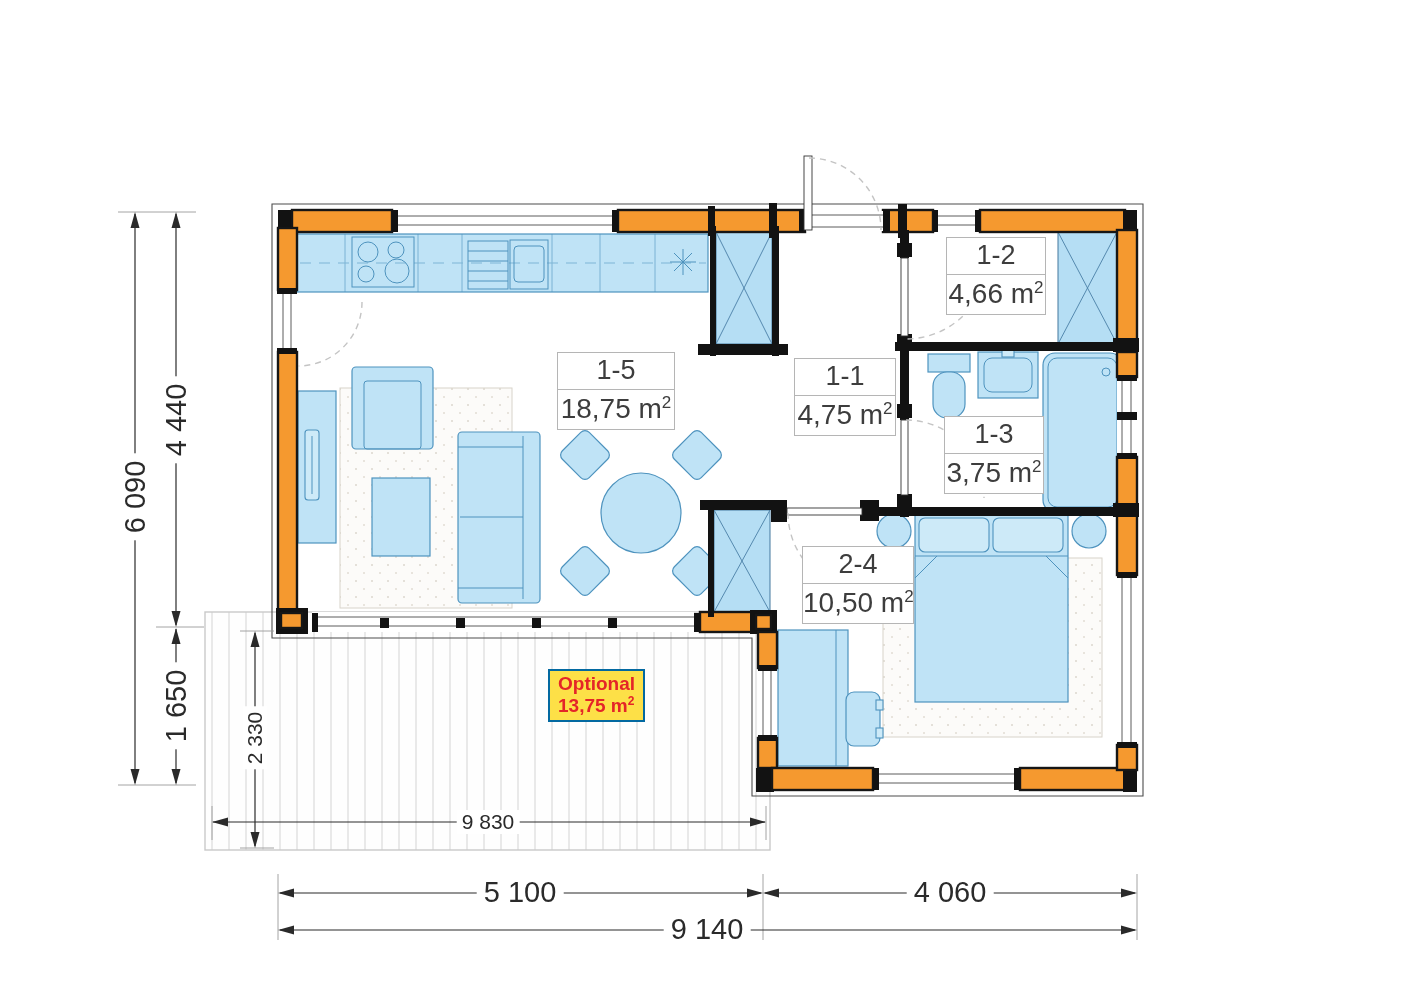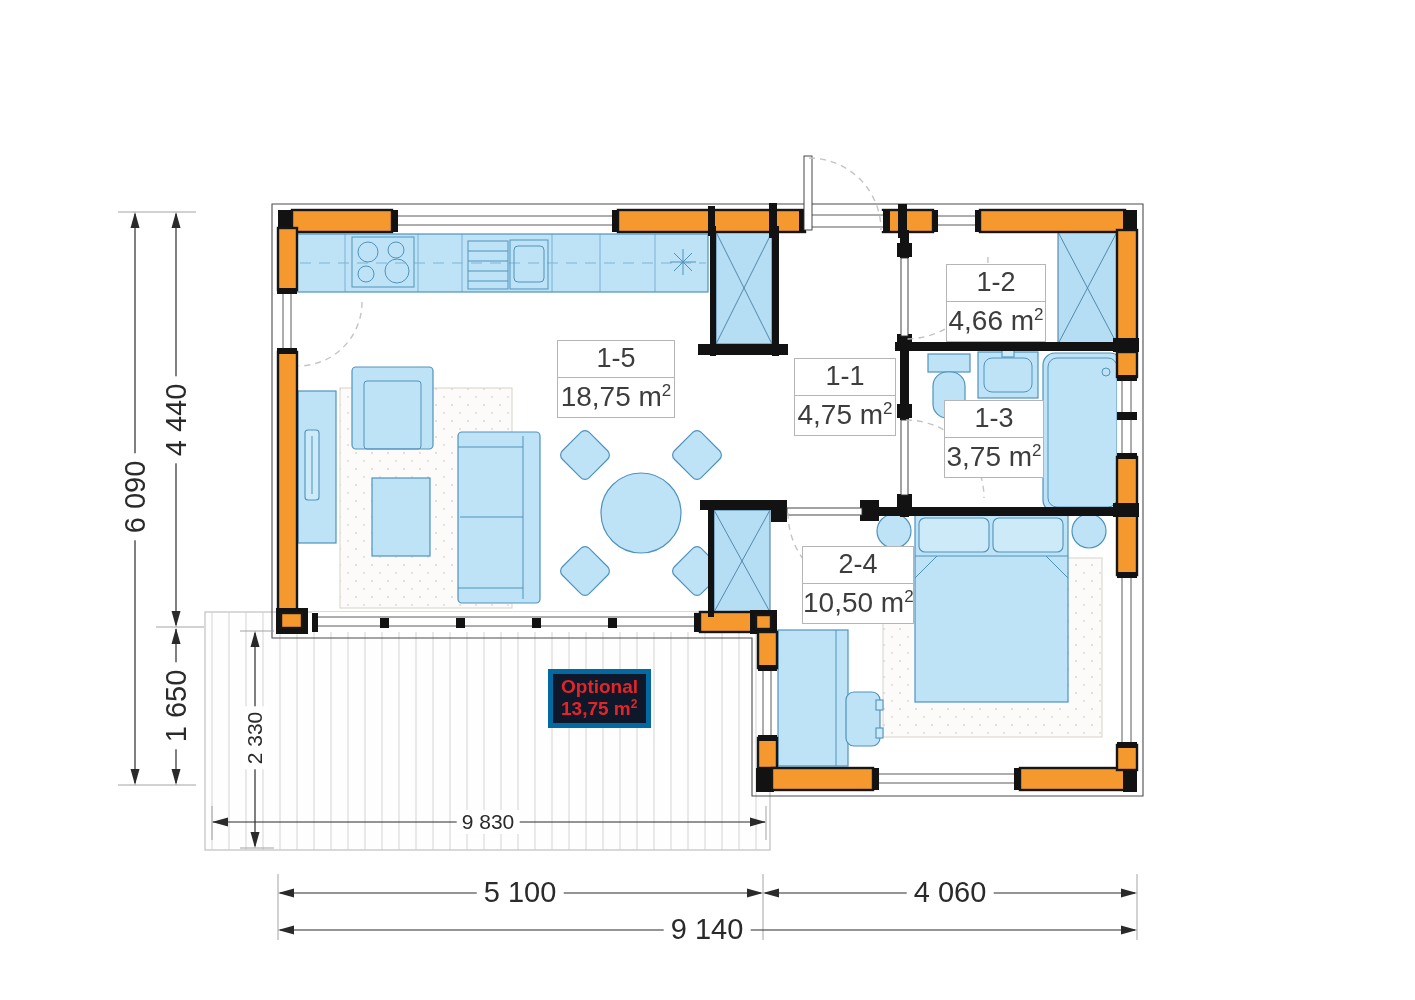--- a/index.html
+++ b/index.html
@@ -23,21 +23,21 @@
   .arrow{fill:#2a2a2a;}
   .leaf{fill:#ffffff;stroke:#333;stroke-width:0.9;}
   .sil{fill:none;stroke:#4d4d4d;stroke-width:1.1;}
   .rug{stroke:#d8d3ca;stroke-width:1;}
 
   
   .rlabel{position:absolute;background:#fff;border:1px solid #b5b5b5;color:#3d3d3d;text-align:center;}
   .rl-name{border-bottom:1px solid #b5b5b5;font-size:27px;padding:2px 0 3px;}
   .rl-area{font-size:28px;padding:3px 0 4px;white-space:nowrap;}
   .rl-area sup{font-size:17px;}
-  .optional{position:absolute;background:#0f172a;border:5px solid #0369a1;color:#E42528;
+  .optional{position:absolute;background:#fde047;border:2px solid #0369a1;color:#E42528;
             font-weight:bold;font-size:19px;line-height:1.15;padding:2px 8px 3px;white-space:nowrap;}
   .optional sup{font-size:12px;}
   .dim{position:absolute;font-size:29px;color:#2a2a2a;background:#fff;padding:0 7px;
        transform:translate(-50%,-50%);white-space:nowrap;}
   .dim.vert{transform:translate(-50%,-50%) rotate(-90deg);}
   .dim.small{font-size:21px;padding:0 5px;}
 </style>
 </head>
 <body>
 
@@ -371,33 +371,33 @@
     <line class="dimline" x1="765" y1="893" x2="1135" y2="893"></line>
     <polygon class="arrow" points="763,893 779,888.5 779,897.5"></polygon>
     <polygon class="arrow" points="1137,893 1121,888.5 1121,897.5"></polygon>
 
     <line class="dimline" x1="280" y1="930" x2="1135" y2="930"></line>
     <polygon class="arrow" points="278,930 294,925.5 294,934.5"></polygon>
     <polygon class="arrow" points="1137,930 1121,925.5 1121,934.5"></polygon>
   </g>
 </svg>
 
-<div class="rlabel" style="left:557px;top:340px;width:116px">
+<div class="rlabel" style="left:557px;top:352px;width:116px">
   <div class="rl-name">1-5</div>
   <div class="rl-area"><span>18,75 m</span><sup>2</sup></div>
 </div>
 <div class="rlabel" style="left:794px;top:358px;width:100px">
   <div class="rl-name">1-1</div>
   <div class="rl-area"><span>4,75 m</span><sup>2</sup></div>
 </div>
-<div class="rlabel" style="left:946px;top:264px;width:98px">
+<div class="rlabel" style="left:946px;top:237px;width:98px">
   <div class="rl-name">1-2</div>
   <div class="rl-area"><span>4,66 m</span><sup>2</sup></div>
 </div>
-<div class="rlabel" style="left:944px;top:400px;width:98px">
+<div class="rlabel" style="left:944px;top:416px;width:98px">
   <div class="rl-name">1-3</div>
   <div class="rl-area"><span>3,75 m</span><sup>2</sup></div>
 </div>
 <div class="rlabel" style="left:802px;top:546px;width:110px">
   <div class="rl-name">2-4</div>
   <div class="rl-area"><span>10,50 m</span><sup>2</sup></div>
 </div>
 
 <div class="optional" style="left:548px;top:669px">
   <div>Optional</div>

